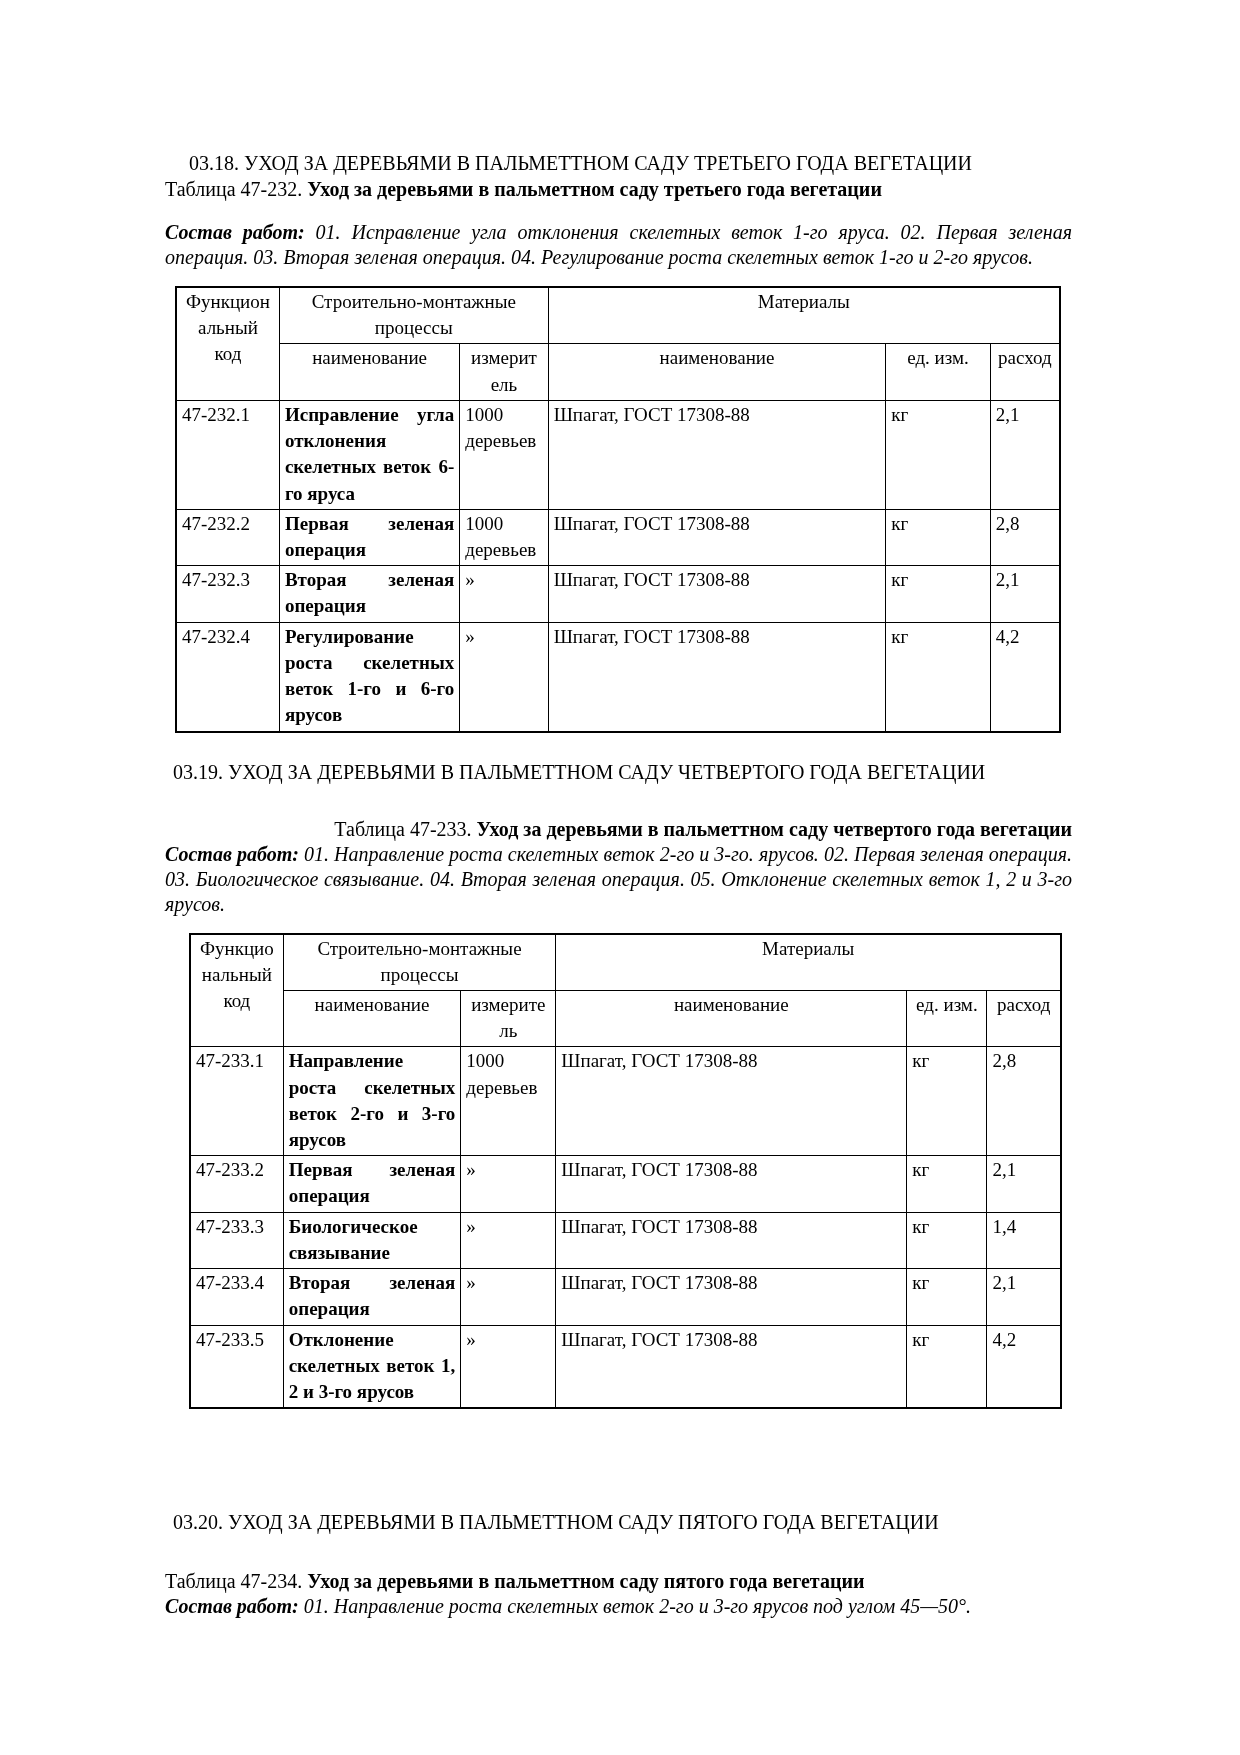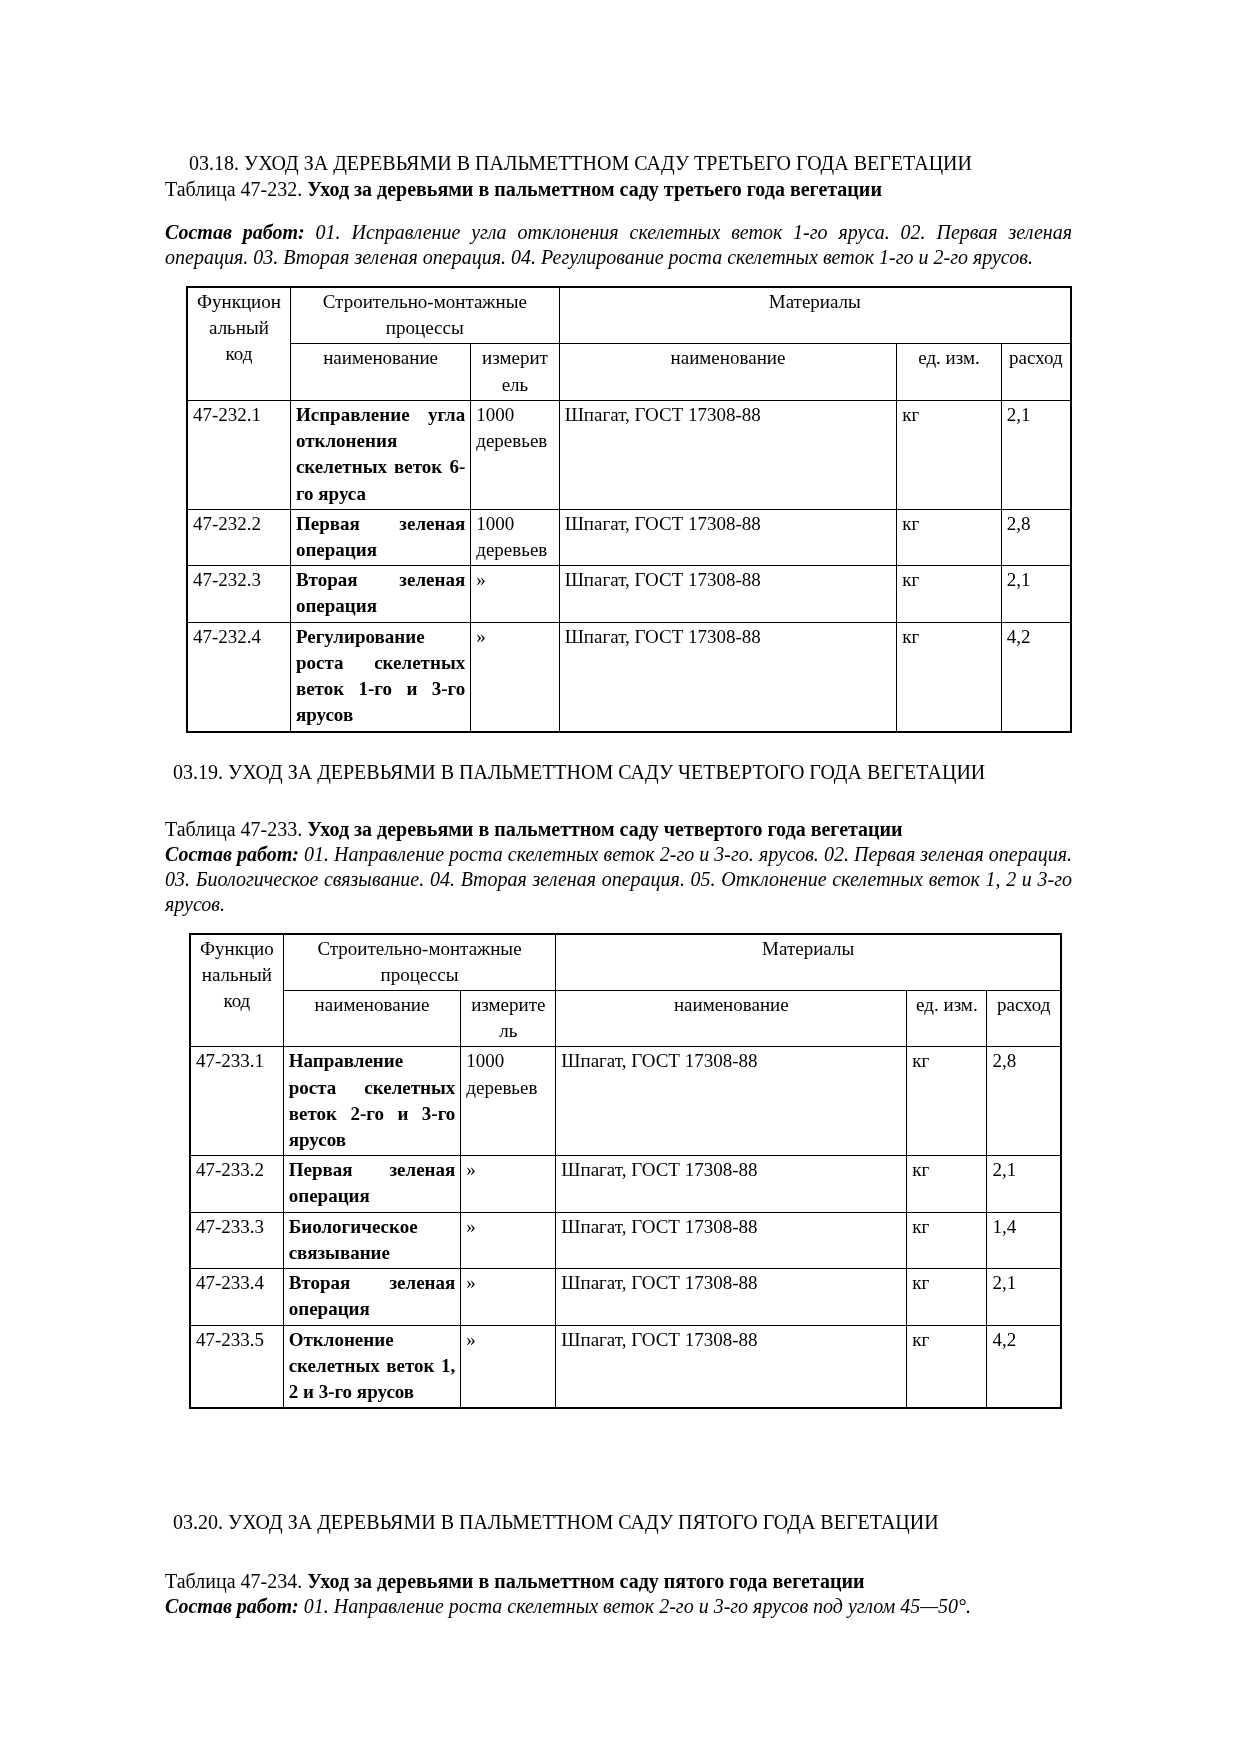--- a/index.html
+++ b/index.html
@@ -16,30 +16,30 @@
   .indent-sm { text-indent:8px; }
   .caption { font-size:20px; line-height:26px; }
   .cap-prefix { font-style:normal; }
   .cap-prefix.italic { }
   .cap-title { font-weight:bold; }
   .works { font-size:20px; line-height:25px; text-align:justify; font-style:italic; }
   .works-label { font-weight:bold; }
   .mt-para { margin-top:18px; }
   .mt-cap1 { margin-top:0px; }
   .mt-h319 { margin-top:26px; }
-  .mt-cap2 { margin-top:31px; }
+  .mt-cap2 { margin-top:31px;text-align:right; }
   .mt-h320 { margin-top:100px; }
   .mt-cap3 { margin-top:33px; }
 
   table.doc-table {
     border-collapse:collapse; table-layout:fixed;
     border:2px solid #000; margin-top:16px;
     font-size:19px;
   }
-  .t1 { width:calc(100% - 21px); margin-left:21px; }
+  .t1 { width:calc(100% - 21px); margin-left:10px; }
   .t2 { width:calc(100% - 34px); margin-left:24px; }
   .doc-table th, .doc-table td {
     border:1px solid #000;
     padding:1px 5px 2px 5px;
     vertical-align:top;
     line-height:1.38;
     overflow:hidden;
   }
   .doc-table th { font-weight:normal; text-align:center; }
   .pre { white-space:pre-line; }
@@ -108,21 +108,21 @@
           <tr>
             <td class="cell-code">47-232.3</td>
             <td class="cell-process">Вторая зеленая операция</td>
             <td class="cell-measure">»</td>
             <td class="cell-material">Шпагат, ГОСТ 17308-88</td>
             <td class="cell-unit">кг</td>
             <td class="cell-rate">2,1</td>
           </tr>
           <tr>
             <td class="cell-code">47-232.4</td>
-            <td class="cell-process">Регулирование роста скелетных веток 1-го и 3-го ярусов</td>
+            <td class="cell-process">Регулирование роста скелетных веток 1-го и 6-го ярусов</td>
             <td class="cell-measure">»</td>
             <td class="cell-material">Шпагат, ГОСТ 17308-88</td>
             <td class="cell-unit">кг</td>
             <td class="cell-rate">4,2</td>
           </tr>
         </tbody>
     </table>
   </section>
 
   <section>

